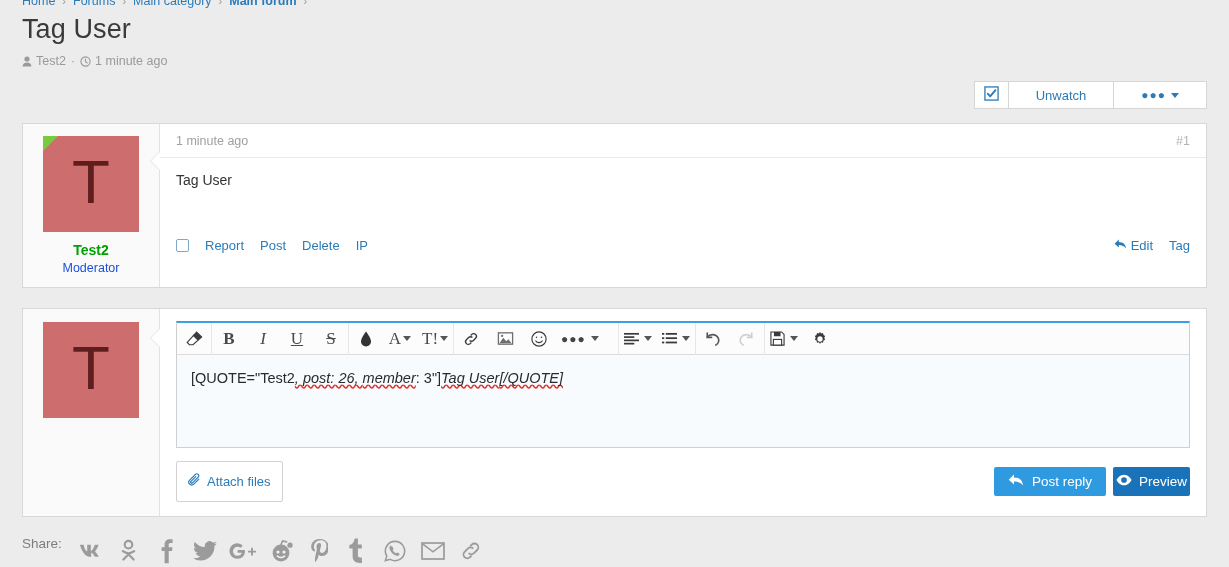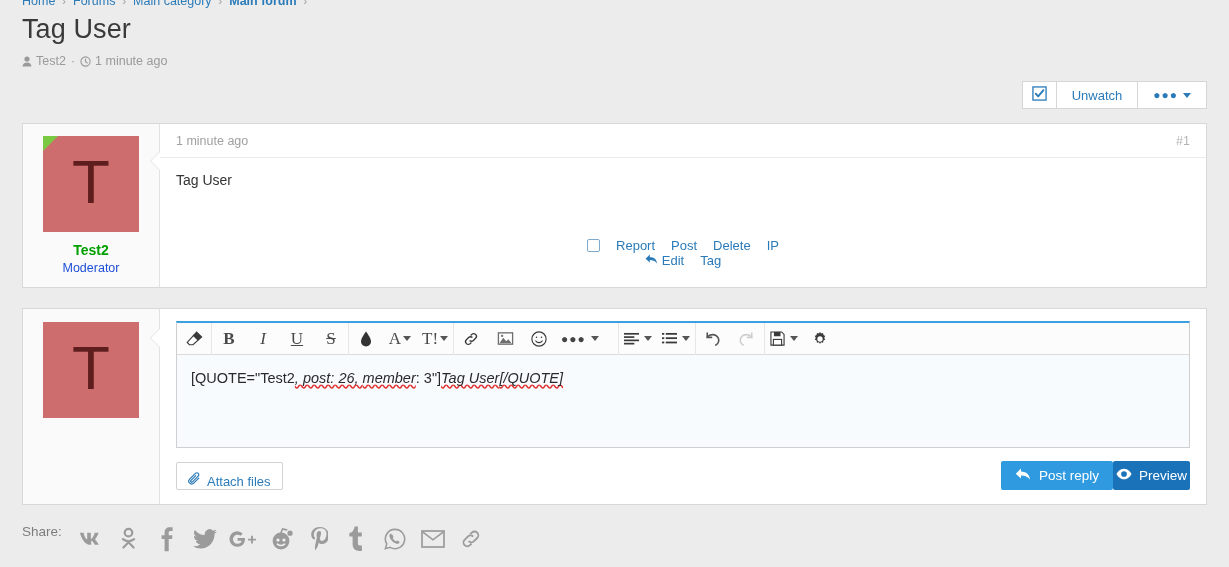--- a/index.html
+++ b/index.html
@@ -56,21 +56,21 @@
     margin: 13px 22px 0 0;
     display: flex;
     justify-content: flex-end;
   }
   .btn-group { display: flex; }
   .btn-g {
     background: #fff;
     border: 1px solid #d6d6d6;
     border-right-width: 0;
     height: 28px;
-    padding: 0 15px;
+    padding: 0 27px;
     display: flex;
     align-items: center;
     justify-content: center;
     color: #2b7bb9;
     font-size: 13px;
     cursor: pointer;
   }
   .btn-g:last-child { border-right-width: 1px; }
   .btn-g.icon-only { padding: 0 9px; }
 
@@ -160,21 +160,20 @@
     padding: 14px 16px 0 16px;
     min-height: 72px;
     font-size: 14px;
     color: #333;
   }
   .post-footer {
     display: flex;
     justify-content: space-between;
     align-items: center;
     padding: 8px 16px 11px 16px;
-    flex-direction: column;
   }
   .pf-left, .pf-right { display: flex; align-items: center; gap: 16px; }
   .pf-link { color: #2b7bb9; text-decoration: none; font-size: 13px; cursor: pointer; }
   .pf-check {
     width: 13px; height: 13px;
     border: 1px solid #7fa8cd;
     border-radius: 2px;
     background: #fff;
     cursor: pointer;
     display: inline-block;
@@ -275,30 +274,30 @@
   .reply-actions {
     display: flex;
     justify-content: space-between;
     align-items: center;
     margin-top: 13px;
   }
   .attach-btn {
     background: #fff;
     border: 1px solid #d2d2d2;
     border-radius: 2px;
-    height: 28px;
+    height: 41px;
     padding: 0 11px;
     display: inline-flex;
-    align-items: flex-end;
+    align-items: center;
     gap: 6px;
     color: #2b7bb9;
     font-size: 13px;
     cursor: pointer;
   }
-  .post-btns { display: flex; gap: 0; }
+  .post-btns { display: flex; gap: 7px; }
   .btn-primary {
     background: #2f9ae0;
     border: none;
     border-radius: 2px;
     height: 29px;
     padding: 0 14px;
     color: #fff;
     font-size: 13.5px;
     display: inline-flex;
     align-items: center;

